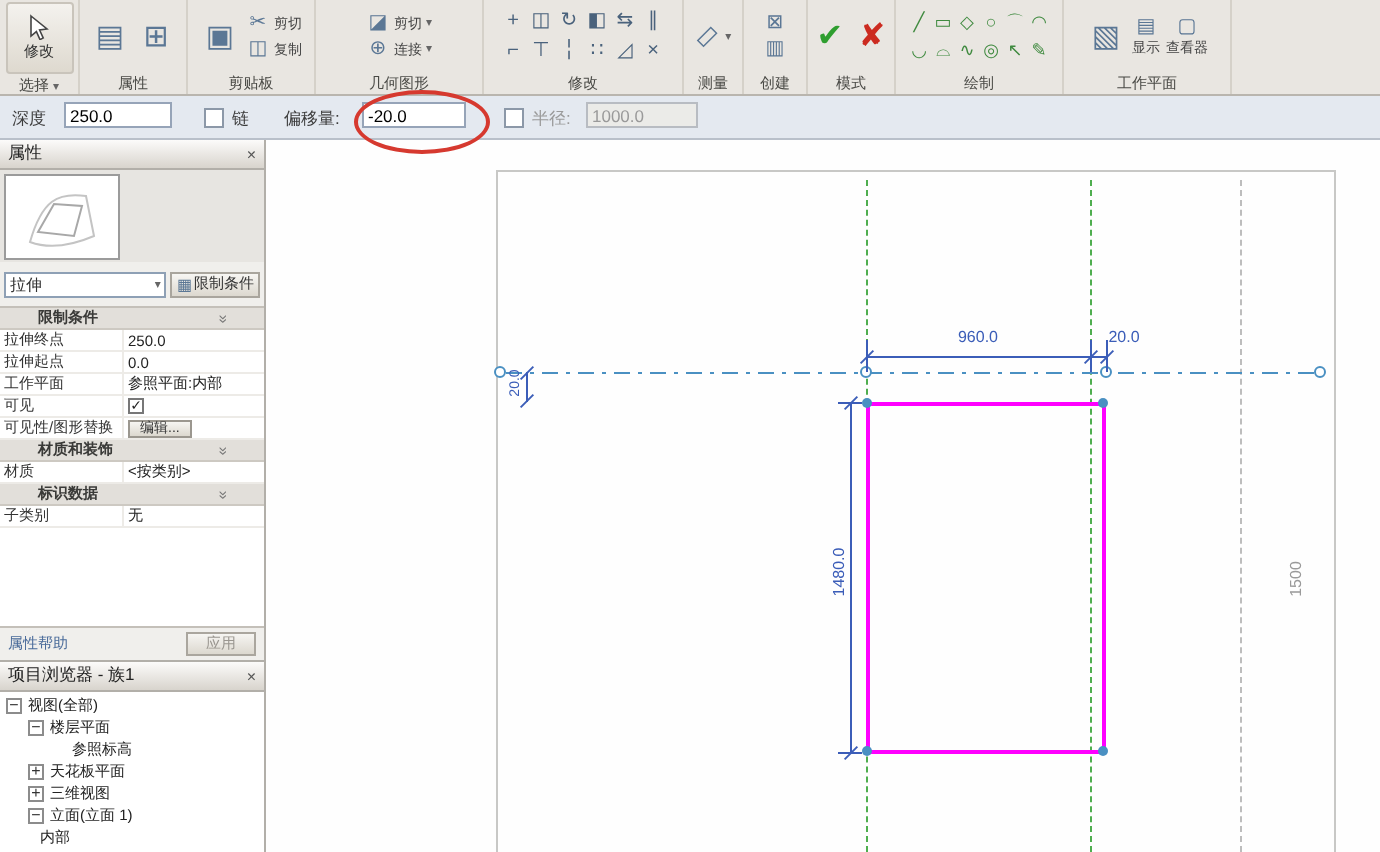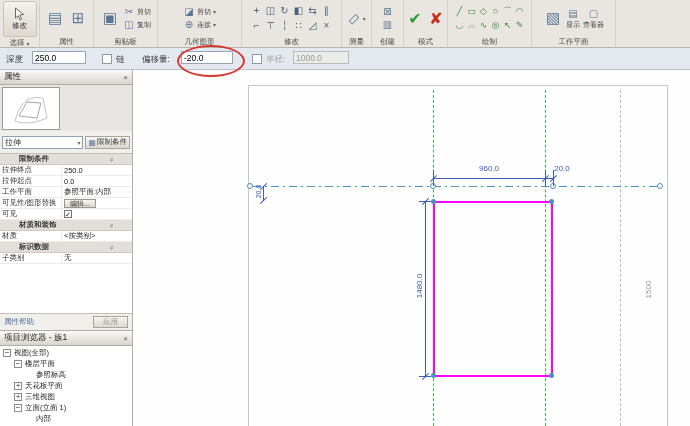--- a/index.html
+++ b/index.html
@@ -297,29 +297,29 @@
         </div>
         <div class="prow">
           <div class="pl">拉伸起点</div>
           <div class="pv">0.0</div>
         </div>
         <div class="prow">
           <div class="pl">工作平面</div>
           <div class="pv">参照平面:内部</div>
         </div>
         <div class="prow">
+          <div class="pl">可见</div>
+          <div class="pv">
+            <span class="cbx">✓</span>
+          </div>
+        </div>
+        <div class="prow">
           <div class="pl">可见性/图形替换</div>
           <div class="pv">
             <button class="mini-btn">编辑...</button>
-          </div>
-        </div>
-        <div class="prow">
-          <div class="pl">可见</div>
-          <div class="pv">
-            <span class="cbx">✓</span>
           </div>
         </div>
         <div class="sec">
           <span>材质和装饰</span>
           <span class="chev">«</span>
         </div>
         <div class="prow">
           <div class="pl">材质</div>
           <div class="pv">&lt;按类别&gt;</div>
         </div>
@@ -361,21 +361,21 @@
           <span>天花板平面</span>
         </div>
         <div class="trow" style="padding-left: 14px;">
           <span class="exp">+</span>
           <span>三维视图</span>
         </div>
         <div class="trow" style="padding-left: 14px;">
           <span class="exp">−</span>
           <span>立面(立面 1)</span>
         </div>
-        <div class="trow" style="padding-left: 25px;">
+        <div class="trow" style="padding-left: 9px;">
           <span class="expsp"></span>
           <span>内部</span>
         </div>
         <div class="trow" style="padding-left: 25px;">
           <span class="expsp"></span>
           <span>右</span>
         </div>
       </div>
   </div>
 

